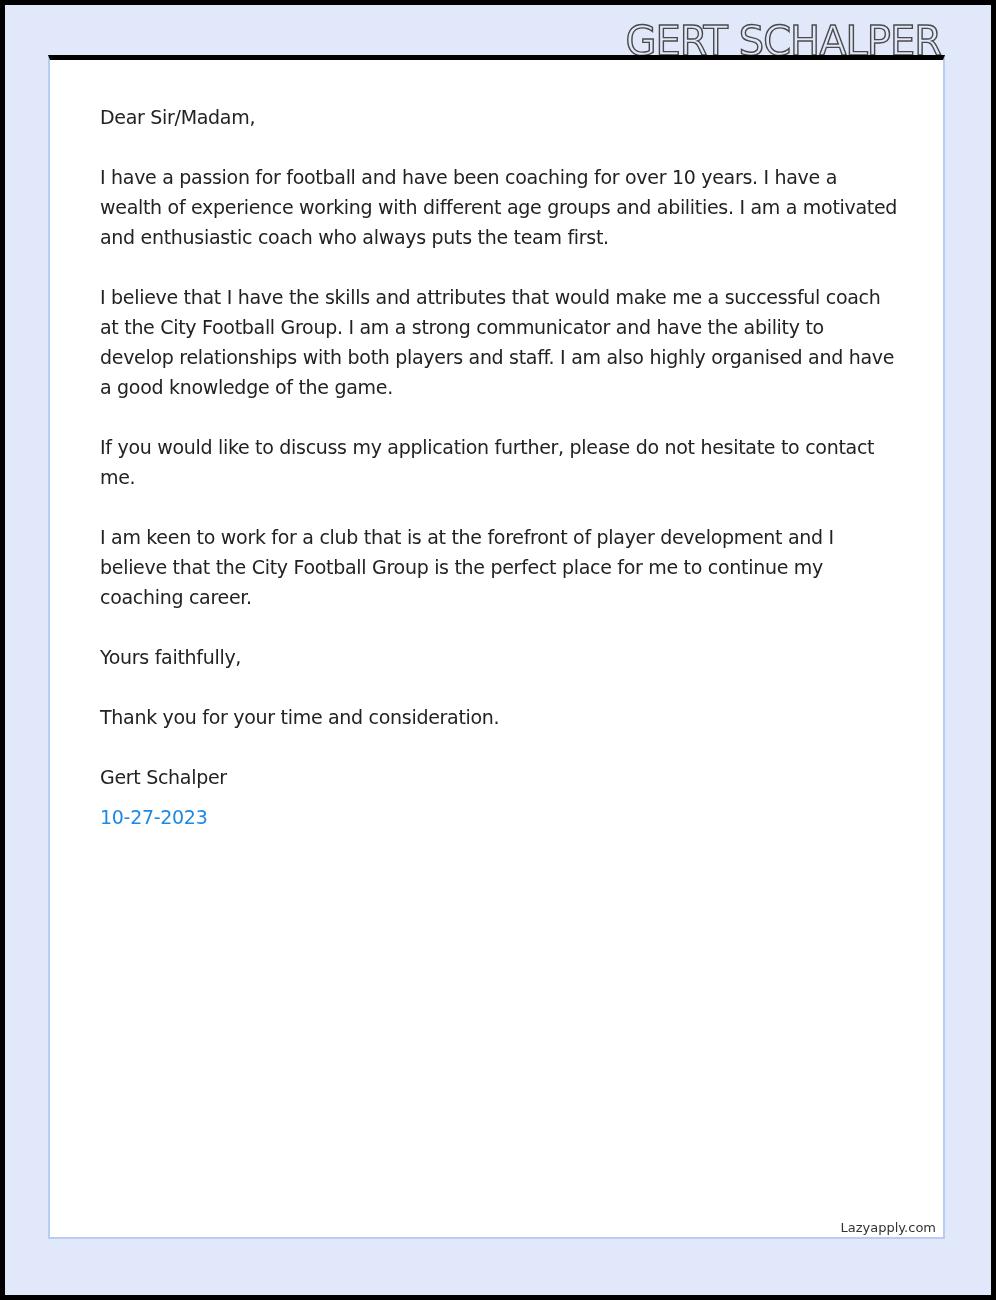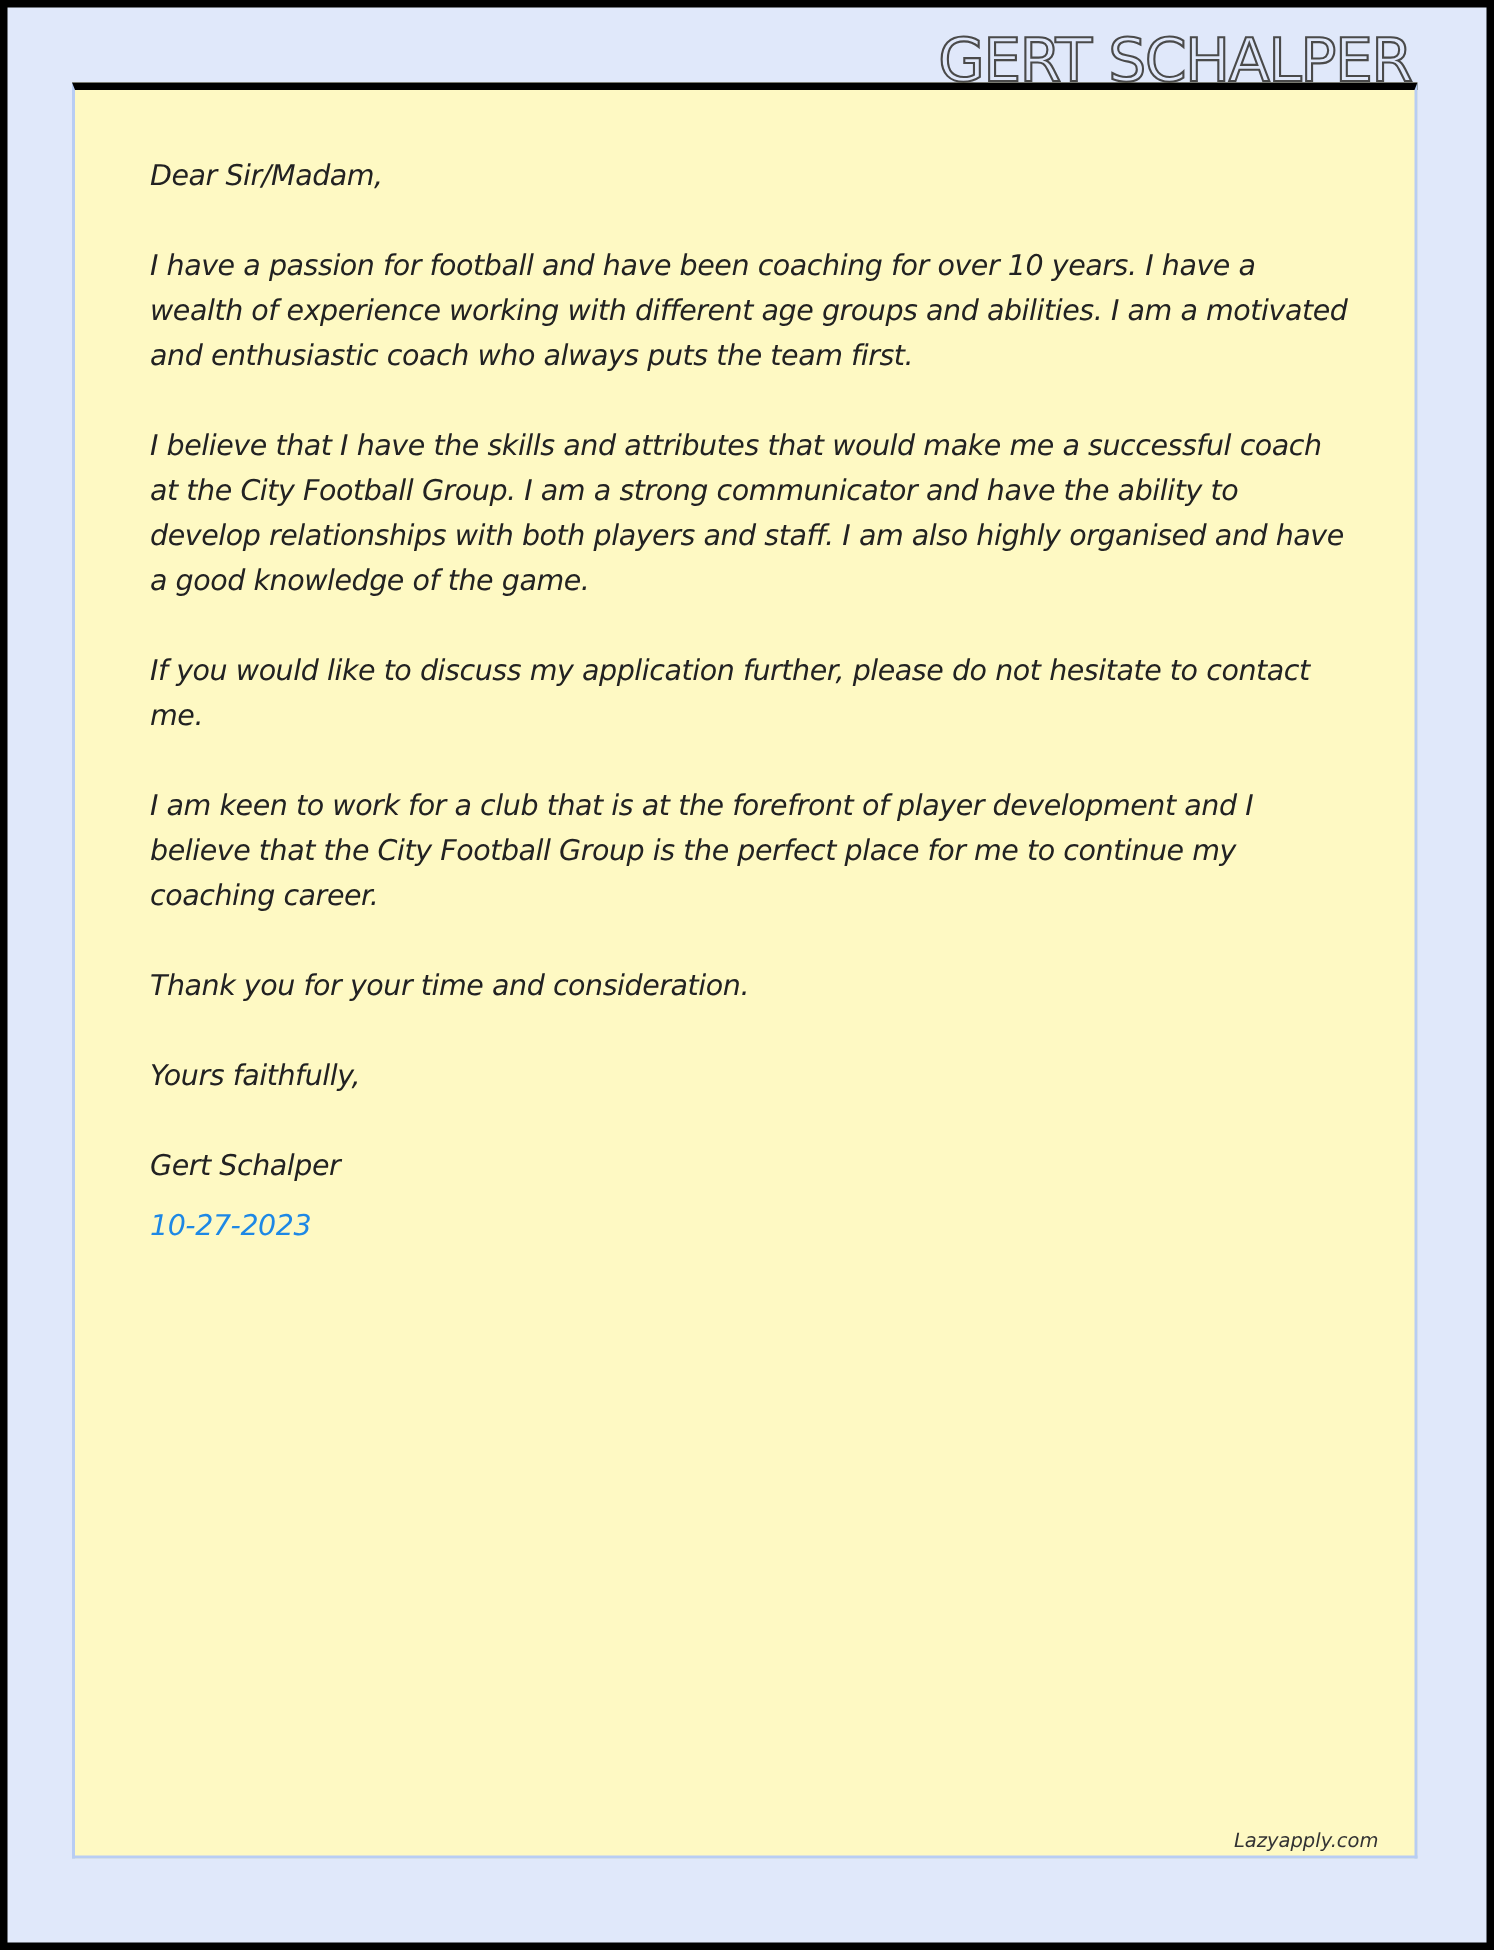--- a/index.html
+++ b/index.html
@@ -12,49 +12,48 @@
   .header-name {
     position:absolute; right:50px; top:14px;
     font-size:40px; font-weight:400; letter-spacing:-1px;
     color:#e0e8fa;
     -webkit-text-stroke:1.4px #4a4a4a;
     line-height:44px;
   }
   .page {
     position:absolute; left:43px; top:50px;
     width:897px; height:1184px; box-sizing:border-box;
-    background:#fef9c3;
+    background:#ffffff;
     border-left:2px solid #b8cdf3; border-right:2px solid #b8cdf3; border-bottom:2px solid #b8cdf3;
     border-top:5px solid #000;
-    font-style:italic;
   }
   .letter {
     position:absolute; left:50px; top:42px; width:800px;
     font-size:19px; line-height:30px; color:#222;
     letter-spacing:-0.3px;
   }
   .letter p { margin:0 0 30px 0; }
   .letter p.tight { margin-bottom:10px; }
   .date { color:#1e88e5; }
   .footer {
-    position:absolute; right:24px; bottom:0px;
+    position:absolute; right:7px; bottom:0px;
     font-size:13px; color:#333; line-height:18px;
   }
 </style>
 </head>
 <body>
 
 <div class="header-name">GERT SCHALPER</div>
 
 <div class="page">
   <div class="letter">
     <p>Dear Sir/Madam,</p>
     <p>I have a passion for football and have been coaching for over 10 years. I have a wealth of experience working with different age groups and abilities. I am a motivated and enthusiastic coach who always puts the team first.</p>
     <p>I believe that I have the skills and attributes that would make me a successful coach at the City Football Group. I am a strong communicator and have the ability to develop relationships with both players and staff. I am also highly organised and have a good knowledge of the game.</p>
     <p>If you would like to discuss my application further, please do not hesitate to contact me.</p>
     <p>I am keen to work for a club that is at the forefront of player development and I believe that the City Football Group is the perfect place for me to continue my coaching career.</p>
+    <p>Yours faithfully,</p>
     <p>Thank you for your time and consideration.</p>
-    <p>Yours faithfully,</p>
     <p class="tight">Gert Schalper</p>
     <p class="date">10-27-2023</p>
   </div>
   <div class="footer">Lazyapply.com</div>
 </div>
 
 </body></html>

